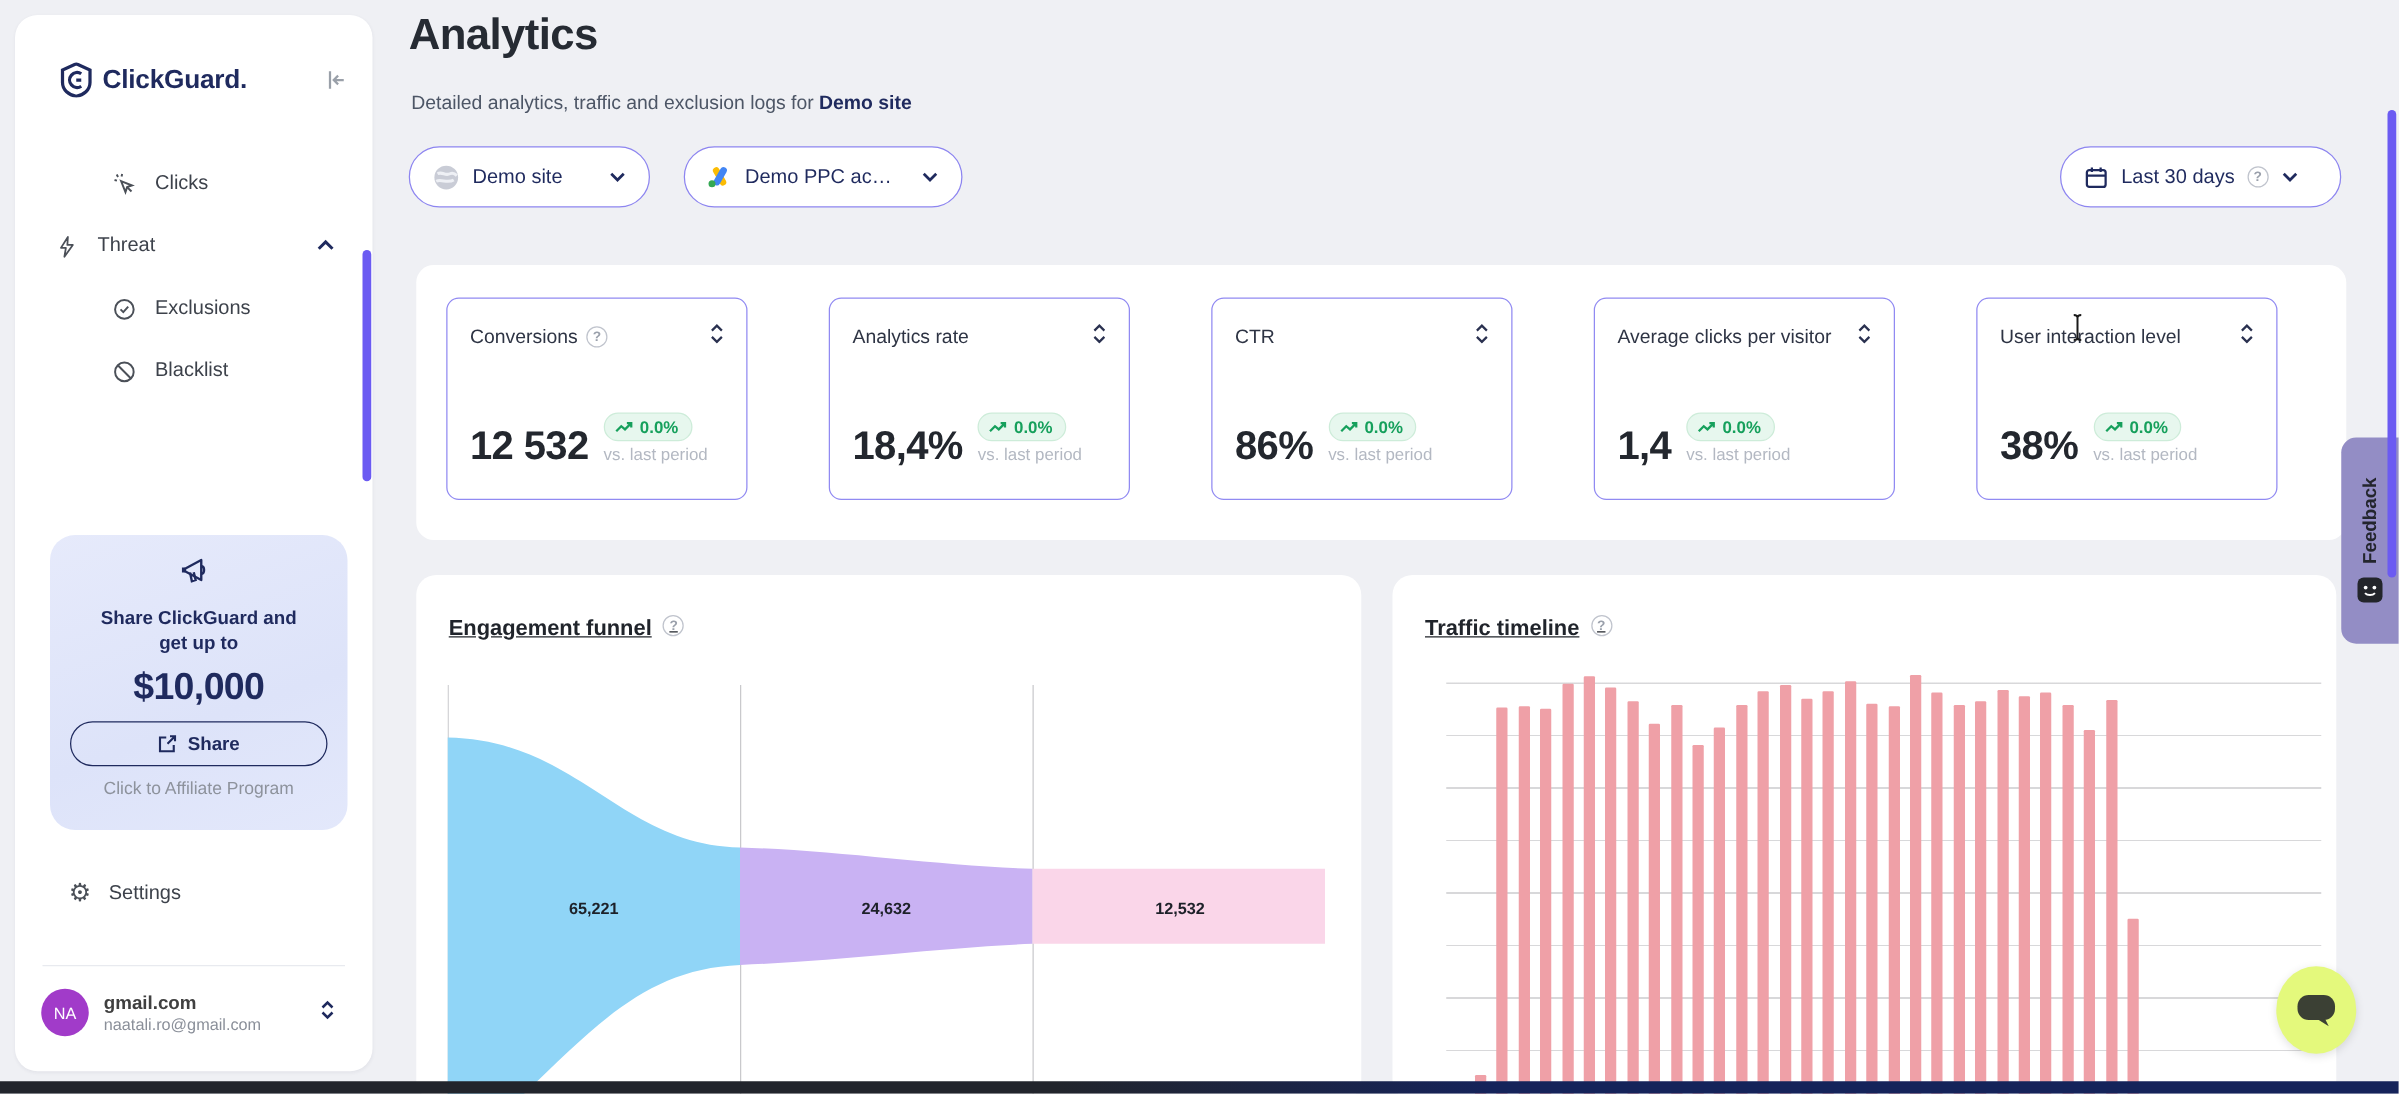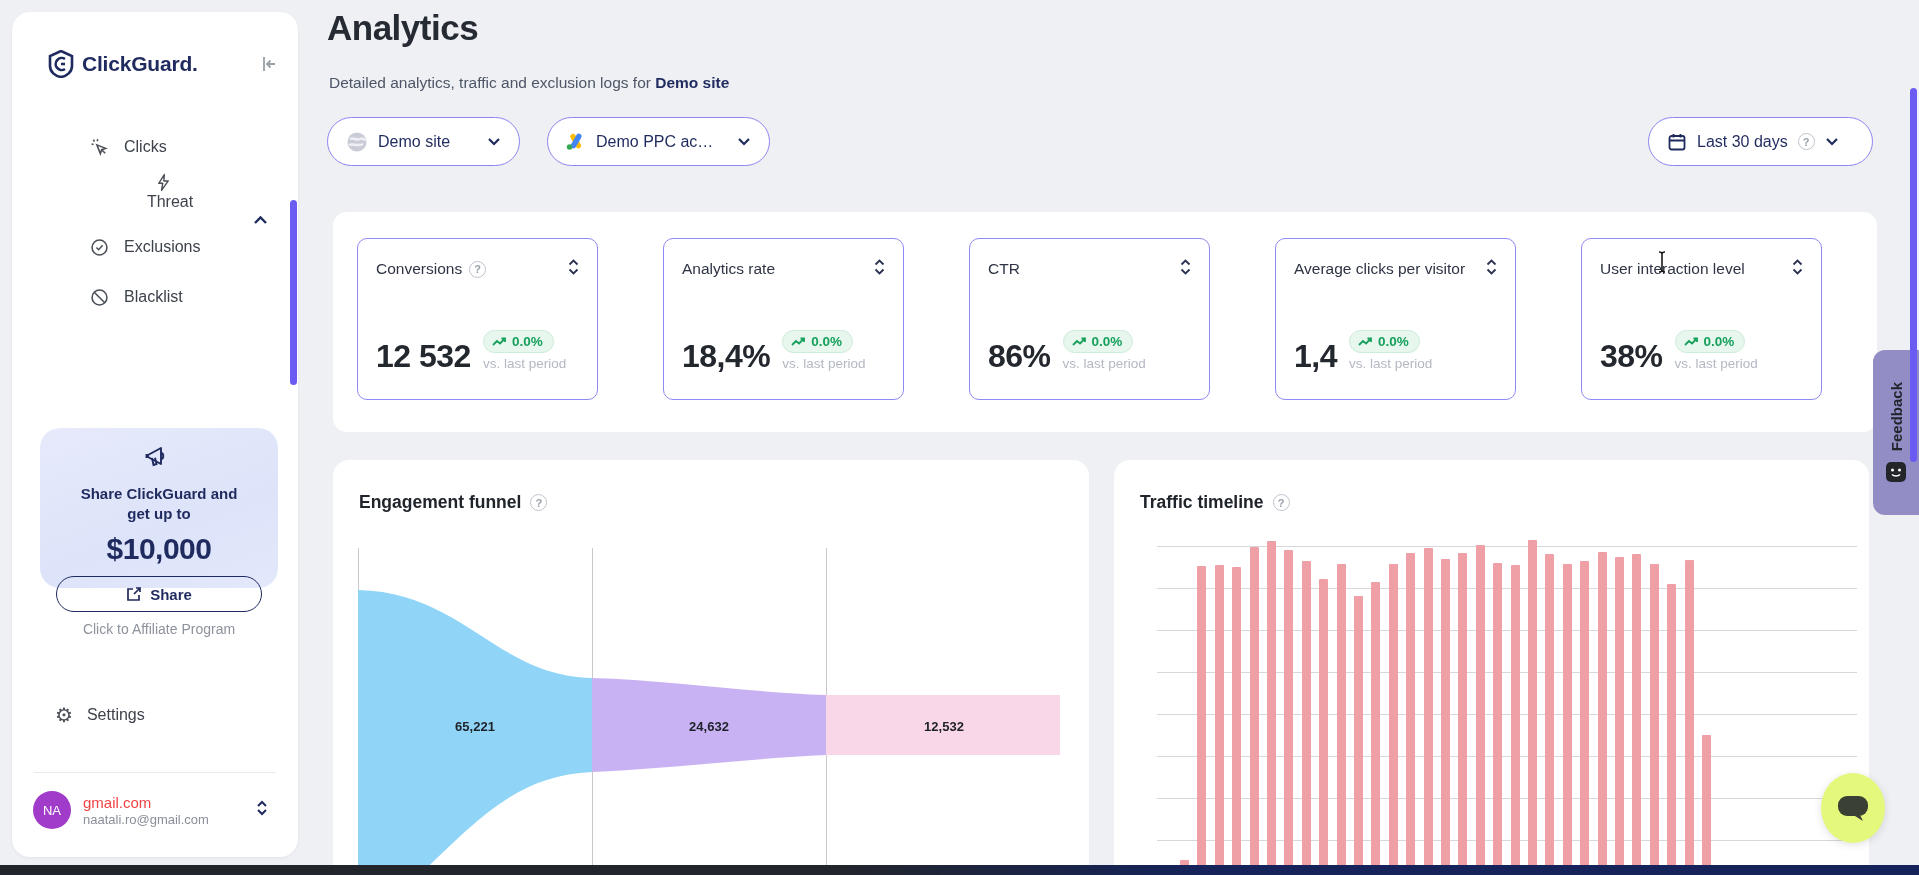--- a/index.html
+++ b/index.html
@@ -9,41 +9,41 @@
   
   .sidebar { position:absolute; left:12px; top:12px; width:286px; height:845px; background:#fff; border-radius:18px; box-shadow:0 1px 3px rgba(30,35,60,.06); }
   .logo-row { position:absolute; left:36px; top:36px; right:18px; height:32px; display:flex; align-items:center; }
   .brand-mark { width:26px; height:28px; margin-right:8px; }
   .brand-name { font-size:21px; font-weight:800; color:#1f2a5e; letter-spacing:-0.2px; }
   .collapse-btn { margin-left:auto; cursor:pointer; }
 
   .nav { position:absolute; top:110px; left:0; right:0; }
   .nav-item { display:flex; align-items:center; height:50px; cursor:pointer; font-size:16px; color:#3d424b; }
   .nav-item .ico { width:22px; height:22px; display:flex; align-items:center; justify-content:center; margin-right:14px; }
-  .ind0 { padding-left:30px;flex-direction:column; }
+  .ind0 { padding-left:30px; }
   .ind1 { padding-left:76px; }
   .nav-item .chev { margin-left:auto; margin-right:30px; }
 
   .side-indicator { position:absolute; left:290px; top:200px; width:7px; height:185px; background:#6b5bf2; border-radius:4px; }
 
-  .promo { position:absolute; left:28px; top:416px; width:238px; height:160px; border-radius:20px; background:linear-gradient(160deg,#e6eafb 0%,#dde3f9 60%,#e3e8fb 100%); text-align:center; padding-top:16px; }
+  .promo { position:absolute; left:28px; top:416px; width:238px; height:236px; border-radius:20px; background:linear-gradient(160deg,#e6eafb 0%,#dde3f9 60%,#e3e8fb 100%); text-align:center; padding-top:16px; }
   .promo-text { margin-top:8px; font-size:15px; font-weight:700; color:#1f2a5e; line-height:20px; }
   .promo-amount { margin-top:8px; font-size:30px; font-weight:800; color:#1f2a5e; letter-spacing:-0.5px; }
   .share-btn { margin:10px auto 0; width:206px; height:36px; border:1.6px solid #1f2a5e; border-radius:20px; background:transparent; display:flex; align-items:center; justify-content:center; gap:8px; font-size:15px; font-weight:600; color:#1f2a5e; cursor:pointer; }
   .promo-affiliate { margin-top:9px; font-size:14px; color:#8d929c; cursor:pointer; }
 
   .settings-row { position:absolute; left:43px; top:688px; height:30px; display:flex; align-items:center; gap:14px; font-size:16px; color:#3d424b; cursor:pointer; }
   .gear { font-size:20px; color:#4b5058; line-height:20px; }
 
   .side-divider { position:absolute; left:22px; right:22px; top:760px; height:1px; background:#e8eaef; }
 
   .user-row { position:absolute; left:21px; top:776px; right:18px; height:44px; display:flex; align-items:center; cursor:pointer; }
   .avatar { width:38px; height:38px; border-radius:50%; background:#a13bc9; color:#fff; font-size:13px; display:flex; align-items:center; justify-content:center; }
   .user-meta { margin-left:12px; }
-  .user-name { font-size:15px; font-weight:400; color:#ef4444; }
+  .user-name { font-size:15px; font-weight:700; color:#404040; }
   .user-email { font-size:13px; color:#8a8f99; margin-top:1px; }
   .user-chevs { margin-left:auto; margin-right:12px; }
 
   
   .page-title { position:absolute; left:327px; top:8px; font-size:35px; font-weight:800; color:#262b33; letter-spacing:-0.5px; }
   .page-sub { position:absolute; left:329px; top:63px; font-size:15.5px; color:#4d5666;margin-top:11px; }
   .page-sub b { color:#1f2a5e; font-weight:700; }
 
   .pill { position:absolute; top:117px; height:49px; background:#fff; border:1.6px solid #8d85f0; border-radius:26px; display:flex; align-items:center; gap:10px; padding:0 18px; font-size:16px; color:#1f2a5e; font-weight:500; cursor:pointer; }
   .pill-site { left:327px; width:193px; }
@@ -59,21 +59,21 @@
   .kpi-value { font-size:32px; font-weight:700; color:#23272e; letter-spacing:-0.5px; line-height:30px; }
   .kpi-right { display:flex; flex-direction:column; align-items:flex-start; gap:3px; }
   .delta-badge { display:flex; align-items:center; gap:5px; background:#e7f7ee; border:1px solid #cdecd9; color:#16a05c; border-radius:13px; padding:3px 10px 3px 8px; font-size:13.5px; font-weight:700; }
   .vs-period { font-size:13.5px; color:#b3b8c2; }
   .help-circ { width:17px; height:17px; border-radius:50%; border:1.4px solid #c0c4cd; color:#9aa0ab; font-size:11px; display:inline-flex; align-items:center; justify-content:center; font-weight:700; }
 
   
   .panel { position:absolute; top:460px; height:420px; background:#fff; border-radius:16px; }
   .panel-funnel { left:333px; width:756px; }
   .panel-traffic { left:1114px; width:755px; }
-  .panel-title { position:absolute; left:26px; top:32px; font-size:17.5px; font-weight:700; color:#20242b; display:flex; align-items:center; gap:9px; }
+  .panel-title { position:absolute; left:26px; top:32px; font-size:17.5px; font-weight:700; color:#20242b; display:flex; align-items:flex-start; gap:9px;text-decoration:underline; }
   .funnel-svg { position:absolute; left:25px; top:88px; }
   .funnel-label { font:700 13px "Liberation Sans", sans-serif; fill:#1d2129; }
   .traffic-plot { position:absolute; left:43px; top:86px; width:700px; bottom:0;
     background:repeating-linear-gradient(to bottom,#d8d8da 0 1px,transparent 1px 42px); }
   .tbar { position:absolute; bottom:0; width:9px; border-radius:1px; }
 
   
   .feedback-tab { position:absolute; right:0; top:350px; width:46px; height:165px; background:#938dc5; border-radius:12px 0 0 12px; display:flex; flex-direction:column; align-items:center; justify-content:center; gap:10px; cursor:pointer; z-index:30; }
   .feedback-text { writing-mode:vertical-rl; transform:rotate(180deg); font-size:15px; font-weight:600; color:#23252d; }
   .scroll-thumb { position:absolute; right:2px; top:88px; width:7px; height:374px; background:#6b5bf2; border-radius:4px; z-index:40; cursor:pointer; }

